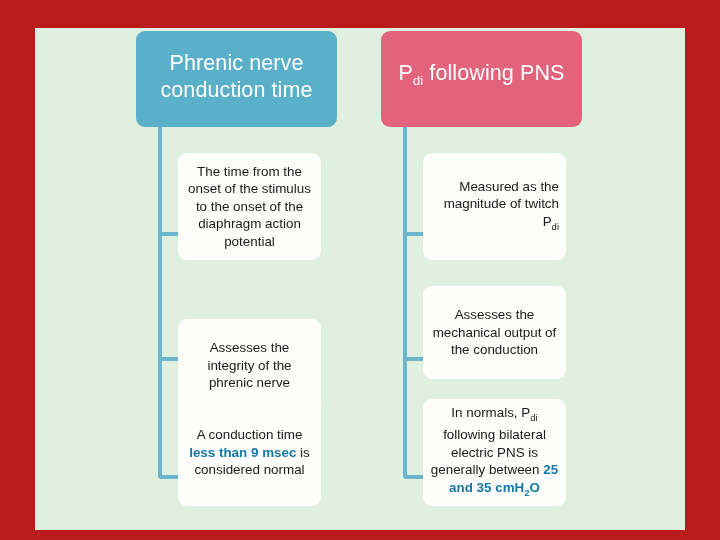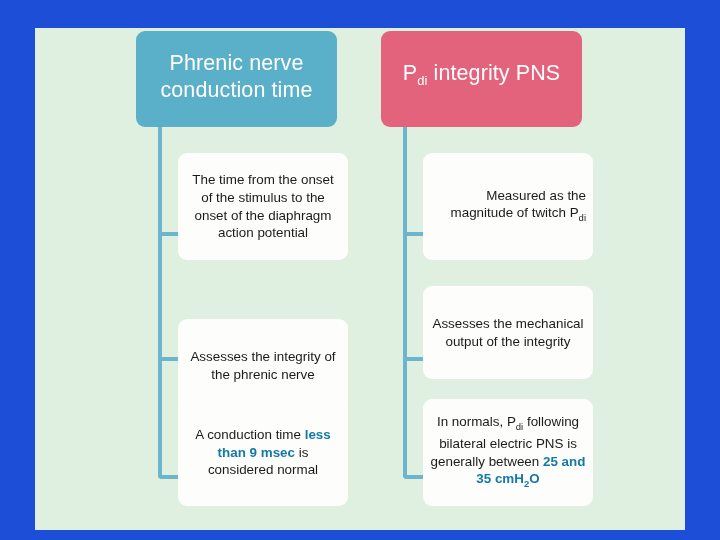--- a/index.html
+++ b/index.html
@@ -12,21 +12,21 @@
     height: 540px;
     overflow: hidden;
     font-family: "Liberation Sans", sans-serif;
   }
 
   
   #slide {
     position: relative;
     width: 720px;
     height: 540px;
-    background: #1d4ed8;
+    background: #b91c1c;
   }
 
   #slide-bg {
     position: absolute;
     left: 35px;
     top: 28px;
     width: 650px;
     height: 502px;
     background: #dff0e0;
   }
@@ -88,21 +88,21 @@
     height: 4px;
     background: #6cb6cd;
   }
   .stub-0 { top: 201px; }
   .stub-1 { top: 326px; }
 
   
   .card {
     position: absolute;
     left: 42px;
-    width: 170px;
+    width: 143px;
     background: #fdfdfb;
     border-radius: 9px;
     box-sizing: border-box;
     display: flex;
     align-items: center;
     justify-content: center;
     text-align: center;
     color: #1b1b1b;
     font-size: 13.4px;
     line-height: 17.6px;
@@ -146,34 +146,34 @@
     </div>
 
     <div class="card card-2" style="background: rgb(253, 253, 251);">
       <span><span>A conduction time </span><span class="hl" style="color: rgb(21, 121, 168);">less than 9 msec</span><span> is considered normal</span></span>
     </div>
   </div>
 
   <div class="column" id="column-1">
 
     <div class="col-header" id="header-1" style="background: rgb(226, 99, 123);">
-      <span><span>P</span><span class="sub">di</span><span> integrity PNS</span></span>
+      <span><span>P</span><span class="sub">di</span><span> following PNS</span></span>
     </div>
 
     <div class="rail" style="background: rgb(108, 182, 205);"></div>
     <div class="rail-elbow" style="background: rgb(108, 182, 205);"></div>
     <div class="stub stub-0" style="background: rgb(108, 182, 205);"></div>
     <div class="stub stub-1" style="background: rgb(108, 182, 205);"></div>
 
     <div class="card card-0" style="background: rgb(253, 253, 251); text-align: right;">
       <span><span>Measured as the magnitude of twitch P</span><span class="sub">di</span><span></span></span>
     </div>
 
     <div class="card card-1" style="background: rgb(253, 253, 251);">
-      <span>Assesses the mechanical output of the integrity</span>
+      <span>Assesses the mechanical output of the conduction</span>
     </div>
 
     <div class="card card-2" style="background: rgb(253, 253, 251); align-items: center;">
       <span><span>In normals, P</span><span class="sub">di</span><span> following bilateral electric PNS is generally between </span><span class="hl" style="color: rgb(21, 121, 168);"><span>25 and 35 cmH</span><span class="sub">2</span><span>O</span></span></span>
     </div>
   </div>
 
 </div>
 
 </body></html>

